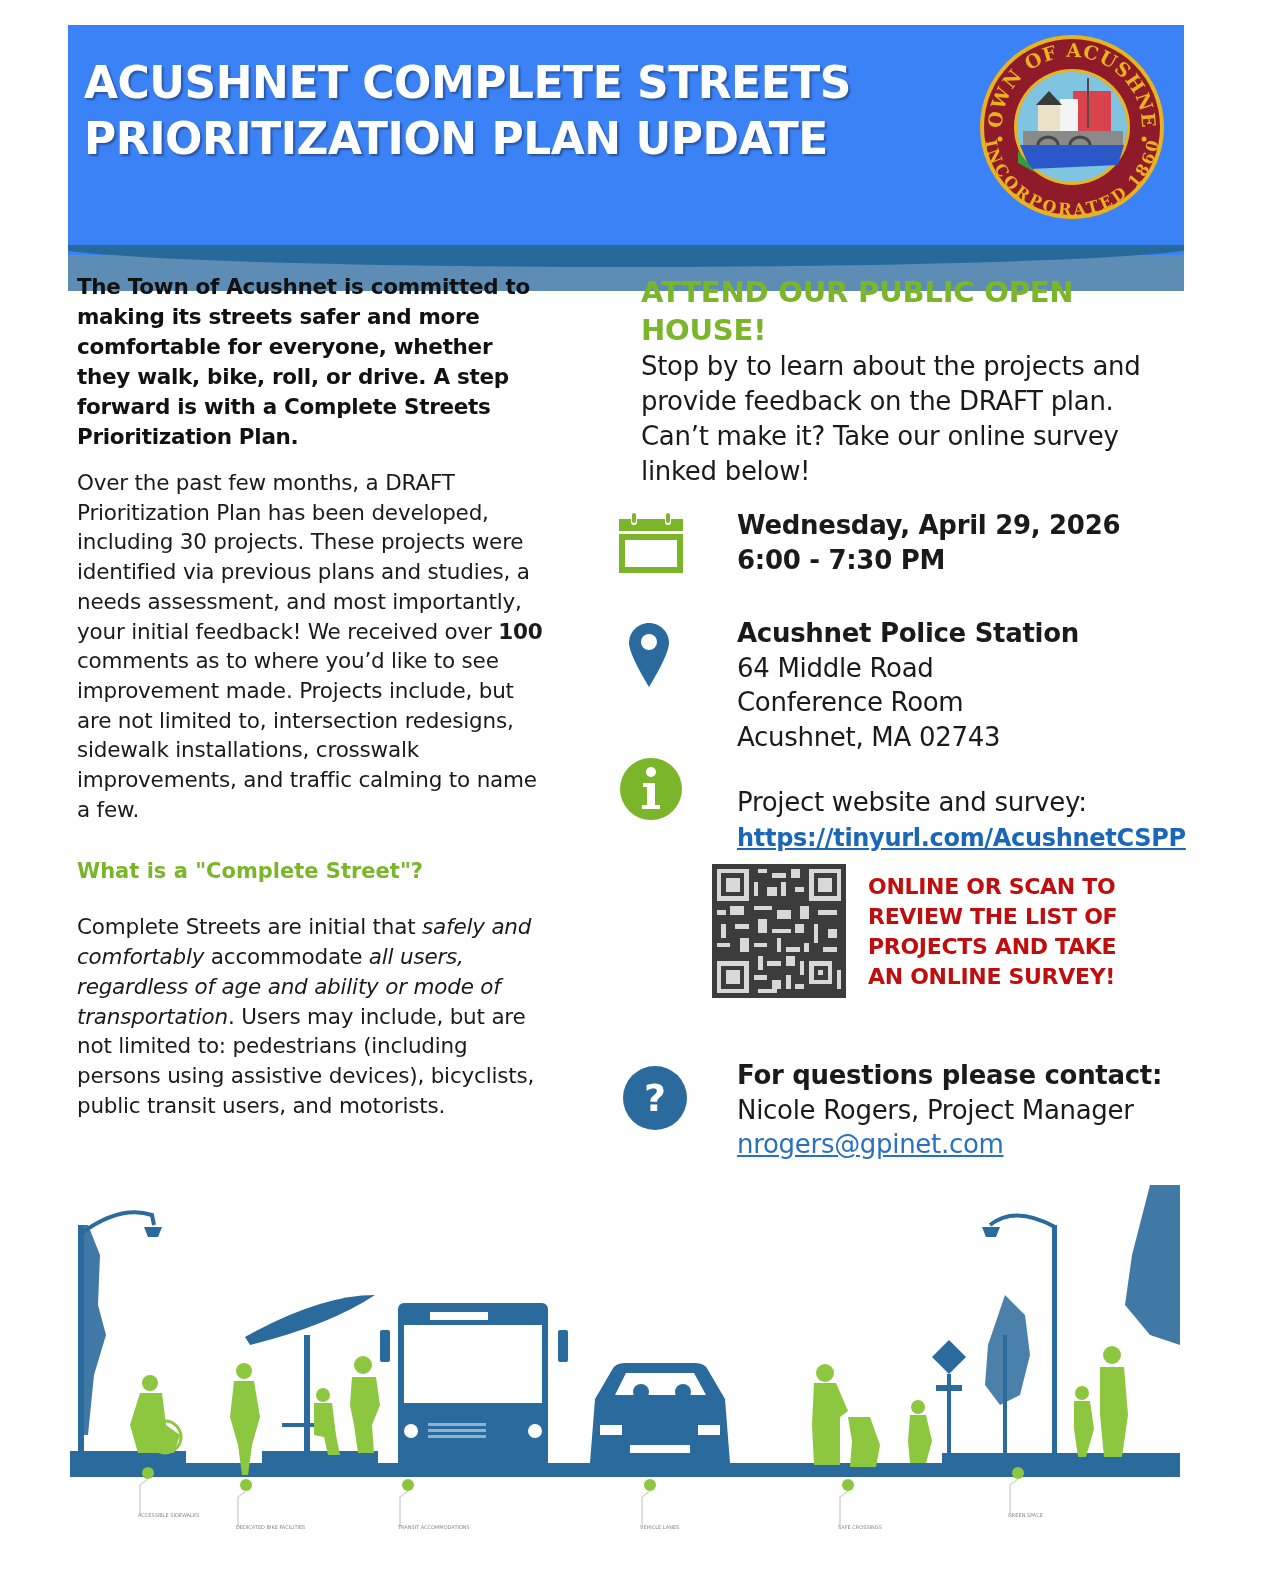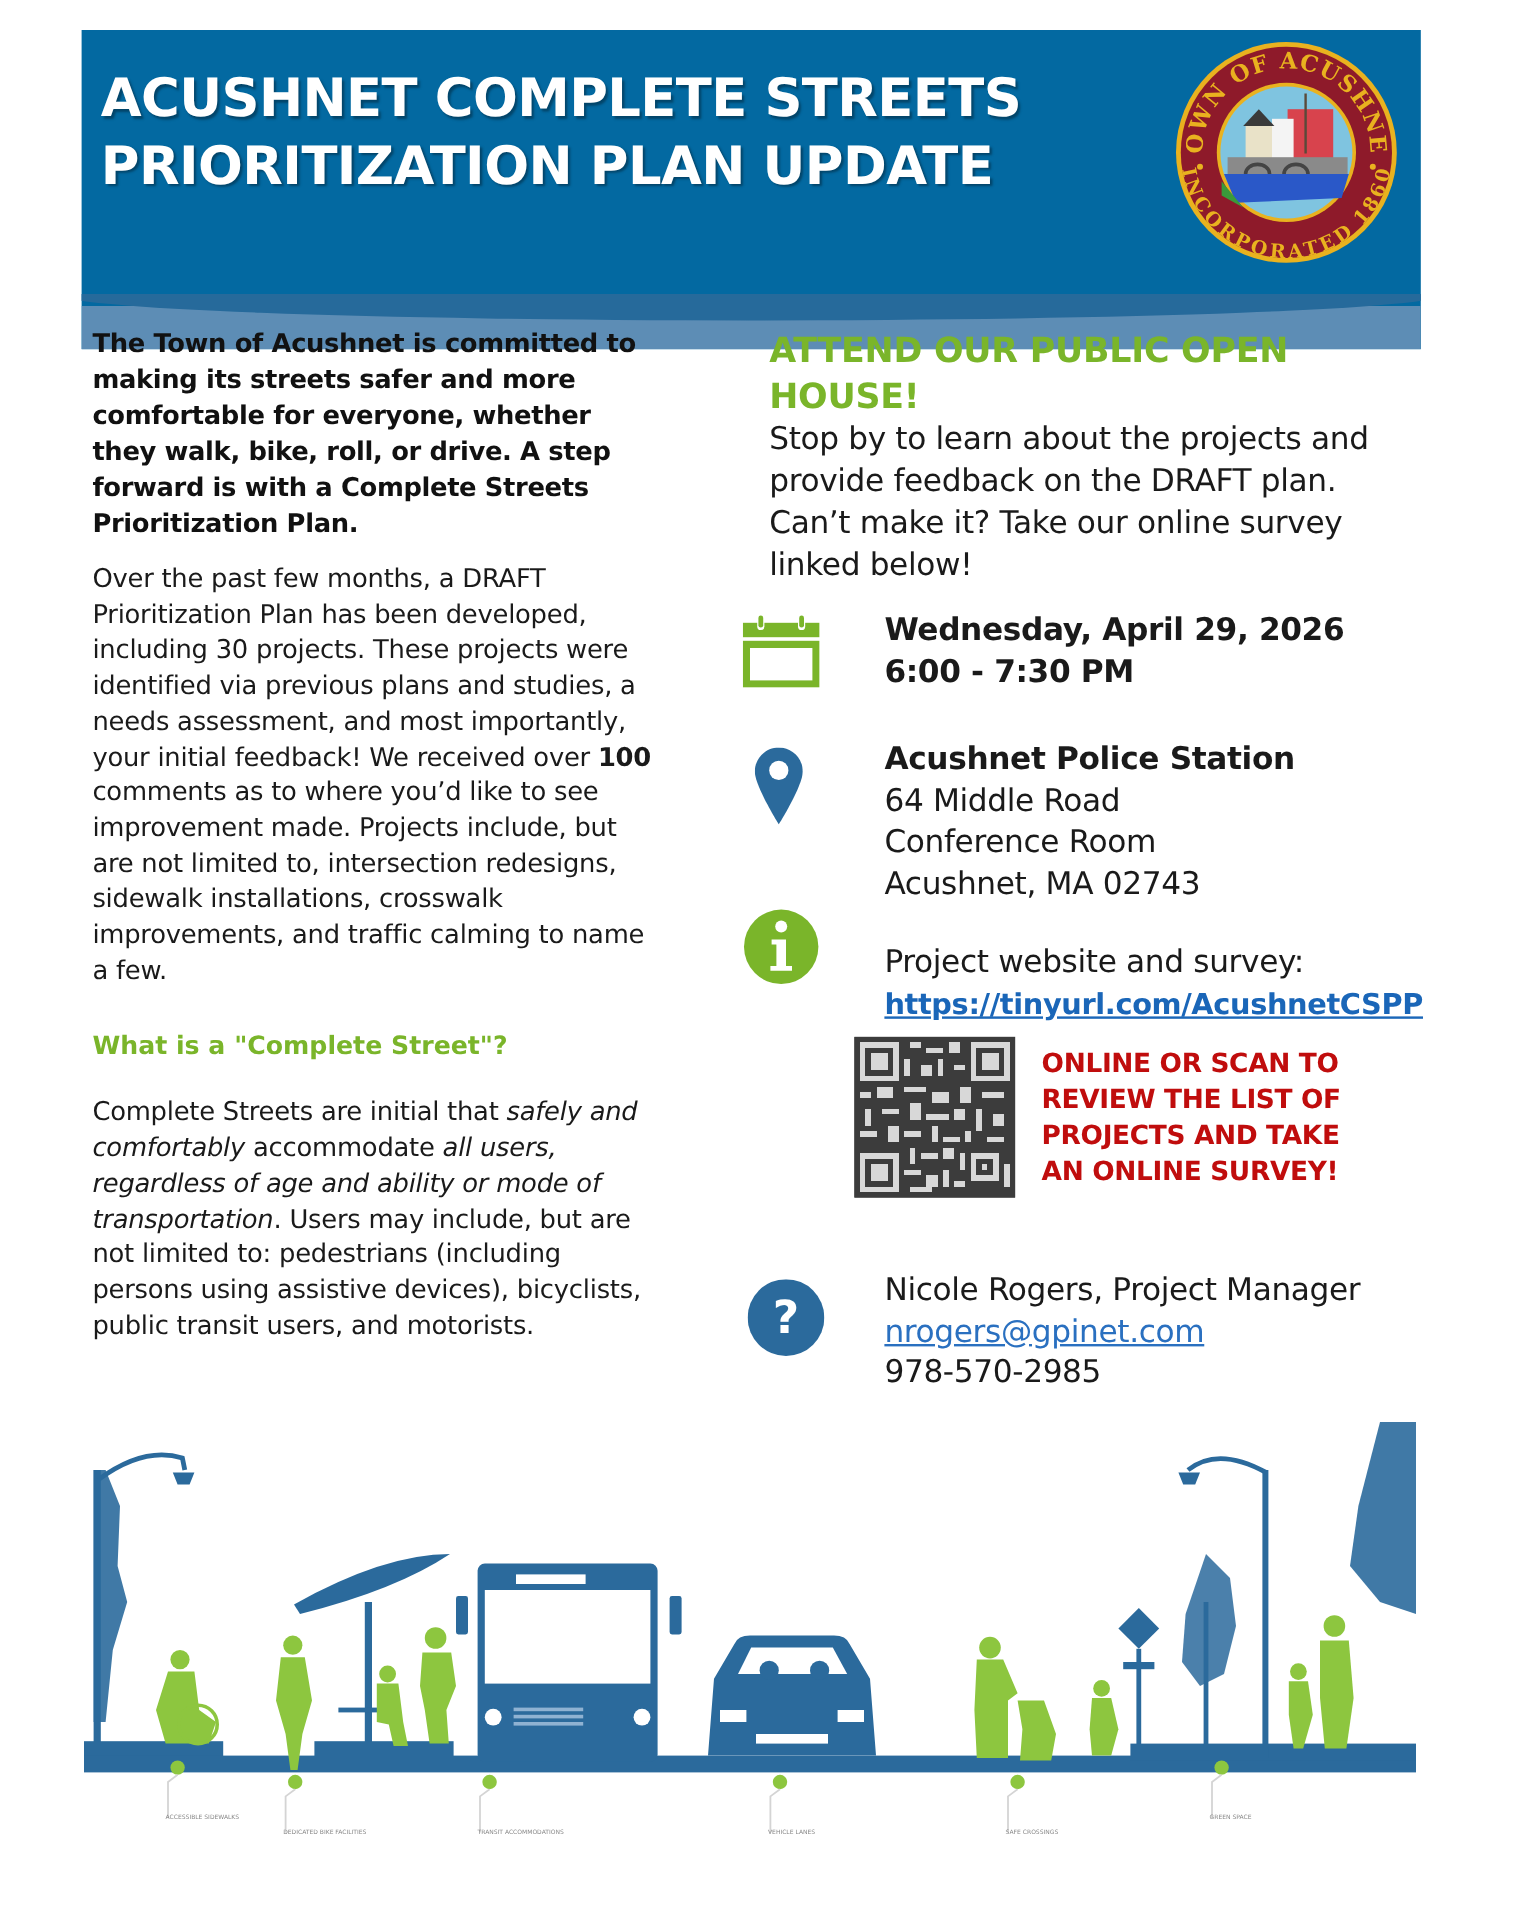--- a/index.html
+++ b/index.html
@@ -1,20 +1,20 @@
 <!DOCTYPE html>
 <html><head>
 <meta charset="utf-8">
 <style>
   * { box-sizing: border-box; margin: 0; padding: 0; }
   html, body { width: 1272px; height: 1588px; background: #ffffff; overflow: hidden; }
   body { position: relative; font-family: "DejaVu Sans", "Liberation Sans", sans-serif; color: #111; }
 
   
-  .banner { position: absolute; left: 68px; top: 25px; width: 1116px; height: 266px; background: #0369a1; overflow: hidden; }
+  .banner { position: absolute; left: 68px; top: 25px; width: 1116px; height: 266px; background: #3b82f6; overflow: hidden; }
   .banner-wave { position: absolute; left: 0; right: 0; bottom: 0; height: 36px; background: #5d8db5; }
   .banner-wave::before { content: ""; position: absolute; left: -20px; right: -20px; top: -10px; height: 22px; background: #266a9b; border-radius: 0 0 50% 50% / 0 0 100% 100%; }
   .banner-title { position: absolute; left: 16px; top: 30px; color: #fff; font-family: "DejaVu Sans", sans-serif; font-weight: bold; font-size: 44px; line-height: 56px; letter-spacing: -0.5px; text-shadow: 2px 2px 2px rgba(0,0,0,0.35); }
   .seal { position: absolute; left: 910px; top: 8px; width: 188px; height: 188px; }
 
   
   .left { position: absolute; left: 77px; top: 272px; width: 470px; }
   .intro { font-weight: bold; font-size: 21.5px; line-height: 30px; letter-spacing: -0.3px; color: #111; }
   .para { margin-top: 16px; font-size: 21.5px; line-height: 29.7px; color: #1a1a1a; letter-spacing: -0.2px; }
   .para b { font-weight: bold; }
@@ -194,23 +194,23 @@
     <div>PROJECTS AND TAKE</div>
     <div>AN ONLINE SURVEY!</div>
   </div>
 
   <div class="row contact-row">
     <svg class="icon" style="left:-18px; top:8px" width="64" height="64" viewBox="0 0 64 64">
       <circle cx="32" cy="32" r="32" fill="#2b6a9c"></circle>
       <text x="32" y="45" text-anchor="middle" font-family="DejaVu Sans, sans-serif" font-weight="bold" font-size="38" fill="#fff">?</text>
     </svg>
     <div class="row-text">
+      <div class="bold">For questions please contact:</div>
       <div>Nicole Rogers, Project Manager</div>
       <a class="email">nrogers@gpinet.com</a>
-      <div>978-570-2985</div>
     </div>
   </div>
 </div>
 
 <svg class="street" viewBox="0 0 1110 400">
   <g fill="#2b6a9c">
 
     <path d="M8 40 L18 40 L30 70 L28 120 L36 150 L24 190 L18 250 L8 250 Z" opacity="0.9"></path>
     <rect x="8" y="40" width="6" height="230"></rect>
     <path d="M12 48 Q 50 20 82 30 L84 40" stroke="#2b6a9c" stroke-width="4" fill="none"></path>

